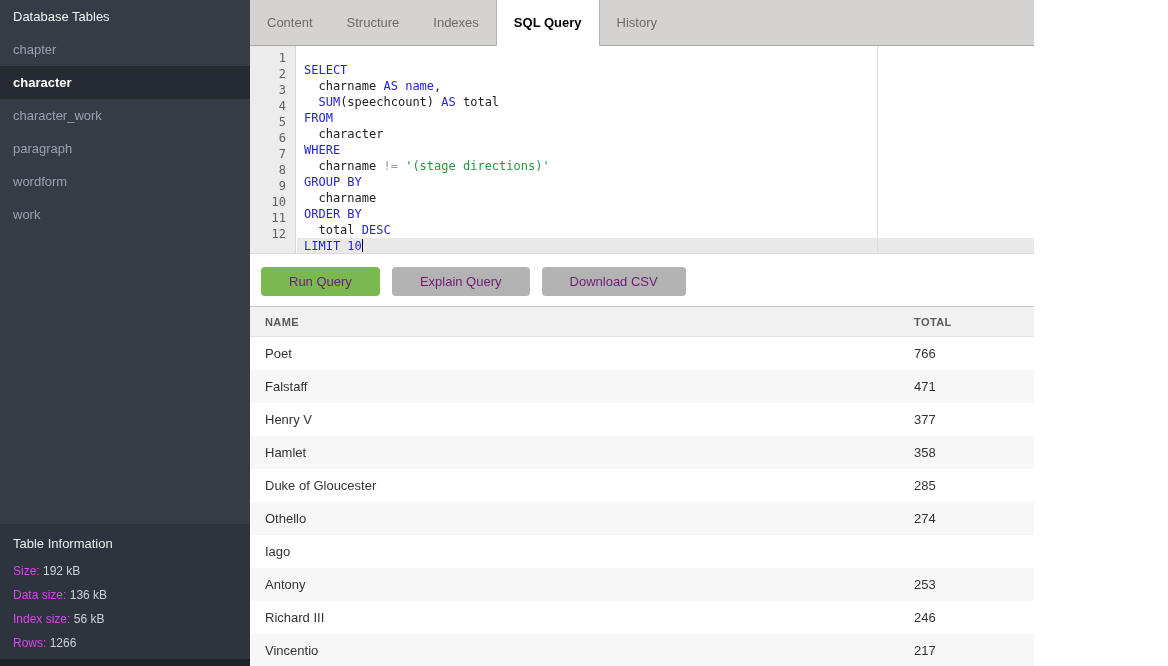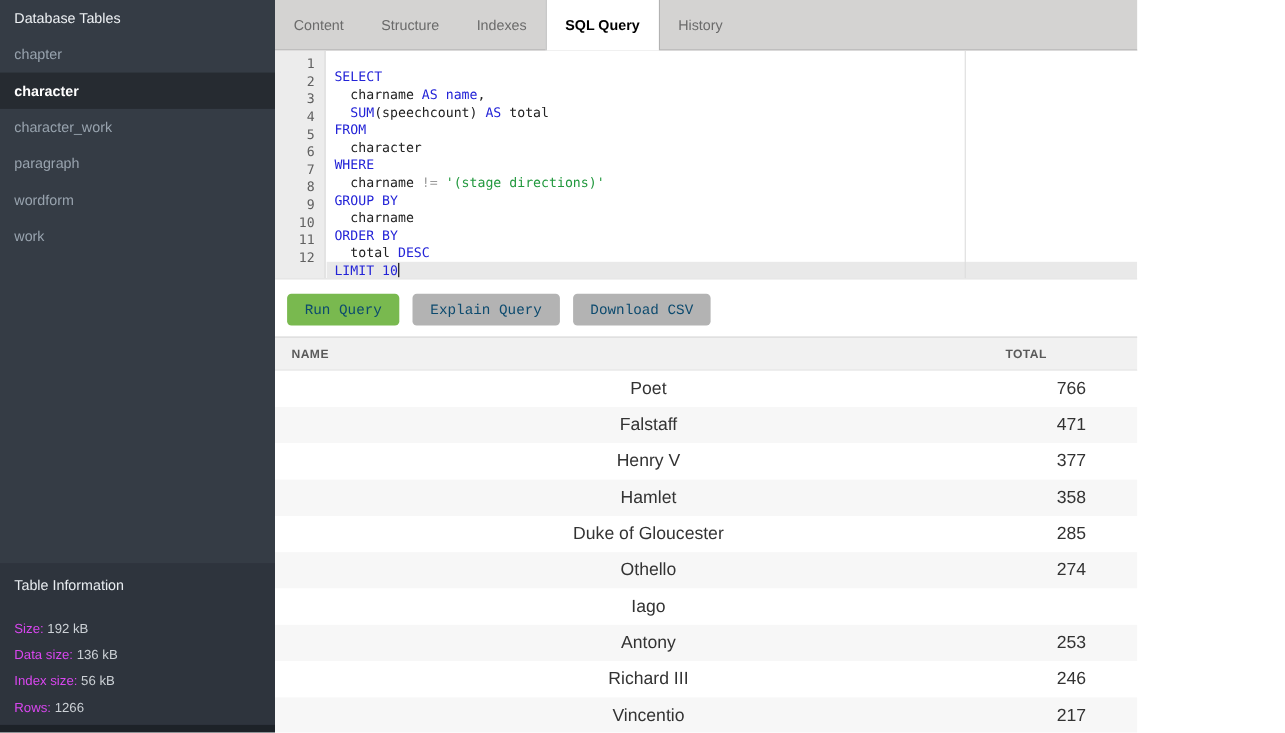--- a/index.html
+++ b/index.html
@@ -5,21 +5,21 @@
   * { margin:0; padding:0; box-sizing:border-box; }
   body { font-family:"Liberation Sans", sans-serif; background:#fff; }
   .app { position:relative; width:1034px; height:666px; overflow:hidden; background:#fff; }
 
   
   .sidebar { position:absolute; left:0; top:0; bottom:0; width:250px; background:#353c45; }
   .sidebar-title { height:33px; line-height:33px; padding:0 13px; color:#eef1f4; font-size:13px; }
   .side-item { height:33px; line-height:33px; padding:0 13px; color:#98a3ae; font-size:13px; cursor:pointer; }
   .side-item.selected { background:#262b31; color:#ffffff; font-weight:bold; }
   .table-info { position:absolute; left:0; right:0; bottom:7px; background:#2e343d; padding:9px 13px 4px 13px; }
-  .table-info-title { color:#e8ecf0; font-size:13px; line-height:22px; margin-bottom:16px; }
+  .table-info-title { color:#e8ecf0; font-size:13px; line-height:22px; margin-bottom:4px; }
   .info-row { font-size:12px; line-height:24px; }
   .info-label { color:#d946ef; }
   .info-value { color:#ccd1d6; }
   .sidebar-footer { position:absolute; left:0; right:0; bottom:0; height:7px; background:#1d2228; }
 
   
   .main { position:absolute; left:250px; top:0; right:0; bottom:0; background:#fff; }
 
   
   .tabbar { display:flex; height:46px; background:#d4d3d2; border-bottom:1px solid #a9a9a9; }
@@ -35,35 +35,35 @@
   .code-line.active { background:#e9e9e9; }
   .tok-kw { color:var(--keyword_blue); }
   .tok-pl { color:#222222; }
   .tok-op { color:var(--operator_gray); }
   .tok-str { color:var(--string_green); }
   .cursor { display:inline-block; width:1px; height:13px; background:#000; vertical-align:-2px; }
   .pane-divider { position:absolute; left:627px; top:0; bottom:0; width:1px; background:#dddddd; z-index:3; }
 
   
   .button-row { height:52px; padding:13px 0 0 11px; }
-  .btn { display:inline-block; height:29px; line-height:29px; padding:0 16px; margin-right:12px;
-         border:none; border-radius:4px; font-size:13px; color:#0c4a6e; cursor:pointer;
-         font-family:Liberation Mono, monospace; }
+  .btn { display:inline-block; height:29px; line-height:29px; padding:0 28px; margin-right:12px;
+         border:none; border-radius:4px; font-size:13px; color:#701a75; cursor:pointer;
+         font-family:Liberation Sans, sans-serif; }
   .btn-primary { background:var(--run_button_green); }
   .btn-secondary { background:var(--secondary_button_gray); }
 
   
   .results { border-top:1px solid #c8c8c8; }
   .res-header { display:flex; height:30px; line-height:30px; background:#f1f1f1; border-bottom:1px solid #e2e2e2; }
   .res-row { display:flex; height:33px; line-height:33px; background:#fff; }
   .res-row:nth-child(even) { background:#f7f7f7; }
   .cell-name { width:664px; padding-left:15px; }
   .cell-total { flex:1; }
   .res-header .cell-name, .res-header .cell-total { font-size:11px; font-weight:bold; color:#5a5a5a; letter-spacing:0.4px; }
-  .res-row .cell-name, .res-row .cell-total { font-size:16px; color:#333;text-align:center; }
+  .res-row .cell-name, .res-row .cell-total { font-size:13px; color:#333; }
 </style>
 </head>
 <body>
 
 <div class="app">
 
   <div class="sidebar">
     <div class="sidebar-title">Database Tables</div>
     <div>
         <div class="side-item">chapter</div>

